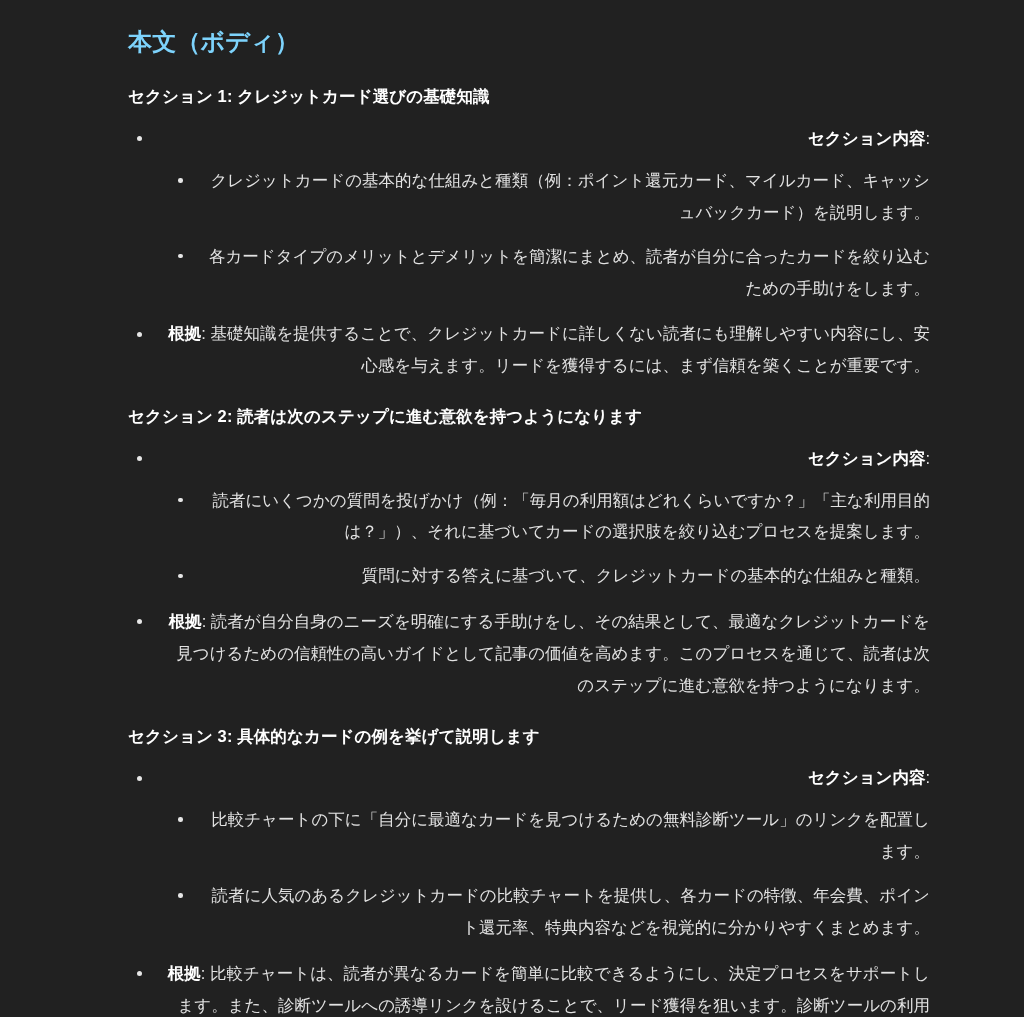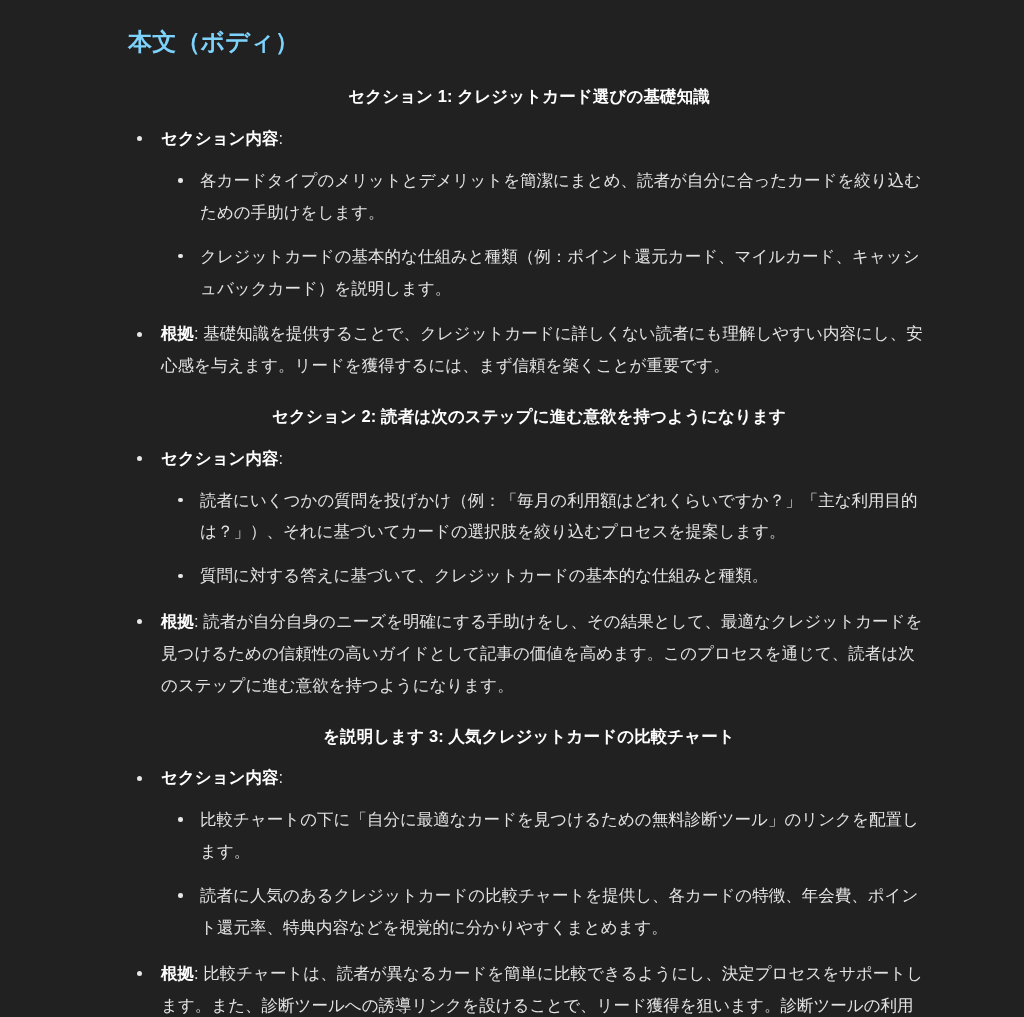--- a/index.html
+++ b/index.html
@@ -37,21 +37,20 @@
   }
   .section:last-child { margin-bottom: 0; }
 
   .section-heading {
     margin: 0 0 14px 0;
     font-size: 16.5px;
     line-height: 1.5;
     font-weight: 700;
     color: #ffffff;
     letter-spacing: 0.1px;
-    text-align: center;
   }
 
   
   ul.level1 {
     list-style: none;
     margin: 0;
     padding: 0;
   }
   ul.level2 {
     list-style: none;
@@ -59,20 +58,21 @@
     padding: 0;
   }
 
   li.bullet {
     position: relative;
     padding-left: 33px;
     margin: 0 0 13px 0;
     font-size: 16.5px;
     line-height: 1.93;
     color: #e6e6e6;
+    text-align: right;
   }
   li.bullet:last-child { margin-bottom: 0; }
 
   li.bullet > .dot {
     position: absolute;
     left: 9px;
     top: 0.80em;
     width: 5px;
     height: 5px;
     border-radius: 50%;
@@ -113,25 +113,25 @@
     <h2 class="section-heading">セクション 1: クレジットカード選びの基礎知識</h2>
 
     <ul class="level1">
       <li class="bullet">
         <span class="dot"></span>
         <span class="lbl">セクション内容</span><span class="lbl" style="font-weight:400;color:#e3e3e3;">:</span>
 
         <ul class="level2">
           <li class="bullet">
             <span class="dot"></span>
-            <span class="body-text">各カードタイプのメリットとデメリットを簡潔にまとめ、読者が自分に合ったカードを絞り込むための手助けをします。</span>
+            <span class="body-text">クレジットカードの基本的な仕組みと種類（例：ポイント還元カード、マイルカード、キャッシュバックカード）を説明します。</span>
           </li>
           <li class="bullet">
             <span class="dot"></span>
-            <span class="body-text">クレジットカードの基本的な仕組みと種類（例：ポイント還元カード、マイルカード、キャッシュバックカード）を説明します。</span>
+            <span class="body-text">各カードタイプのメリットとデメリットを簡潔にまとめ、読者が自分に合ったカードを絞り込むための手助けをします。</span>
           </li>
         </ul>
       </li>
 
       <li class="bullet">
         <span class="dot"></span>
         <span class="lbl">根拠</span><span style="font-weight:400;color:#e3e3e3;">:</span>
         <span class="body-text">基礎知識を提供することで、クレジットカードに詳しくない読者にも理解しやすい内容にし、安心感を与えます。リードを獲得するには、まず信頼を築くことが重要です。</span>
       </li>
     </ul>
@@ -159,21 +159,21 @@
 
       <li class="bullet">
         <span class="dot"></span>
         <span class="lbl">根拠</span><span style="font-weight:400;color:#e3e3e3;">:</span>
         <span class="body-text">読者が自分自身のニーズを明確にする手助けをし、その結果として、最適なクレジットカードを見つけるための信頼性の高いガイドとして記事の価値を高めます。このプロセスを通じて、読者は次のステップに進む意欲を持つようになります。</span>
       </li>
     </ul>
   </div>
 
   <div class="section">
-    <h2 class="section-heading">を説明します 3: 人気クレジットカードの比較チャート</h2>
+    <h2 class="section-heading">セクション 3: 具体的なカードの例を挙げて説明します</h2>
 
     <ul class="level1">
       <li class="bullet">
         <span class="dot"></span>
         <span class="lbl">セクション内容</span><span style="font-weight:400;color:#e3e3e3;">:</span>
 
         <ul class="level2">
           <li class="bullet">
             <span class="dot"></span>
             <span class="body-text">比較チャートの下に「自分に最適なカードを見つけるための無料診断ツール」のリンクを配置します。</span>

